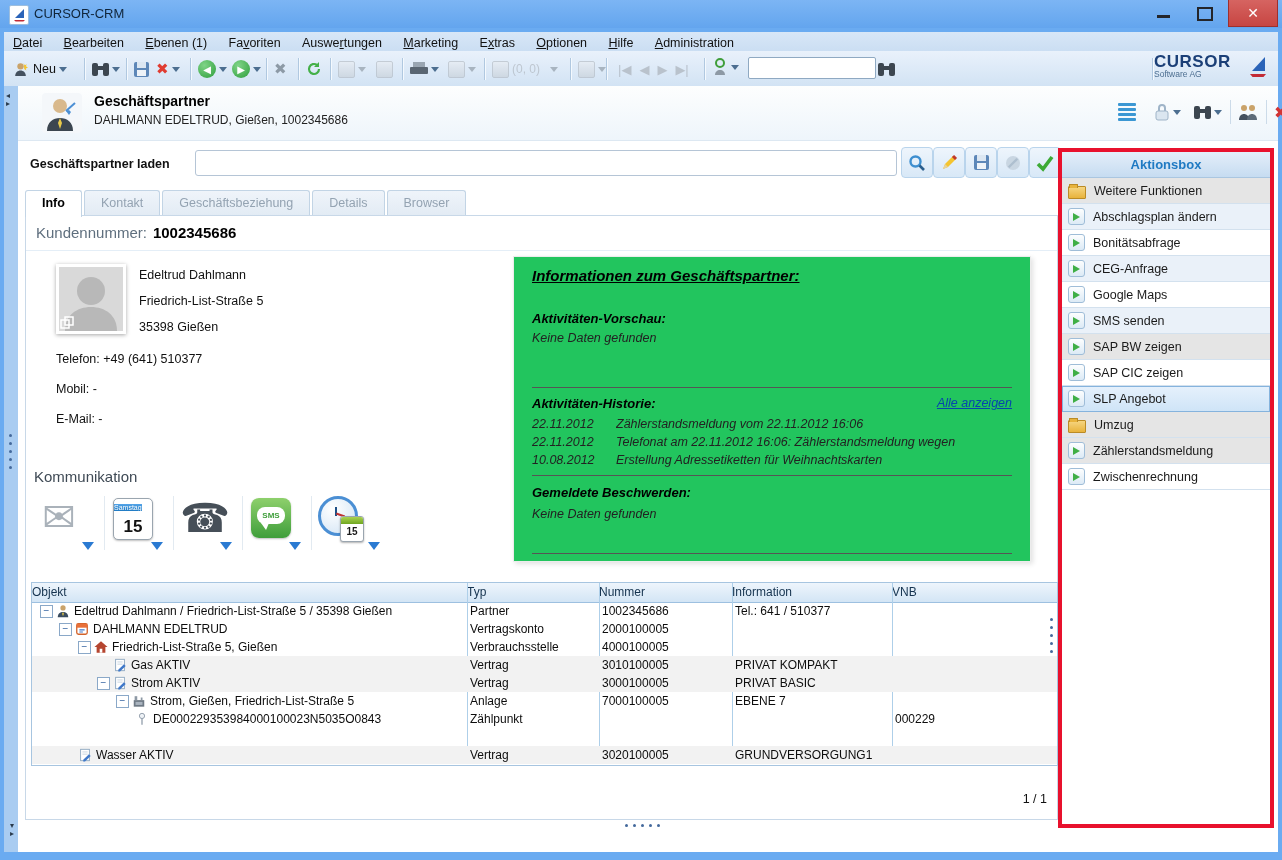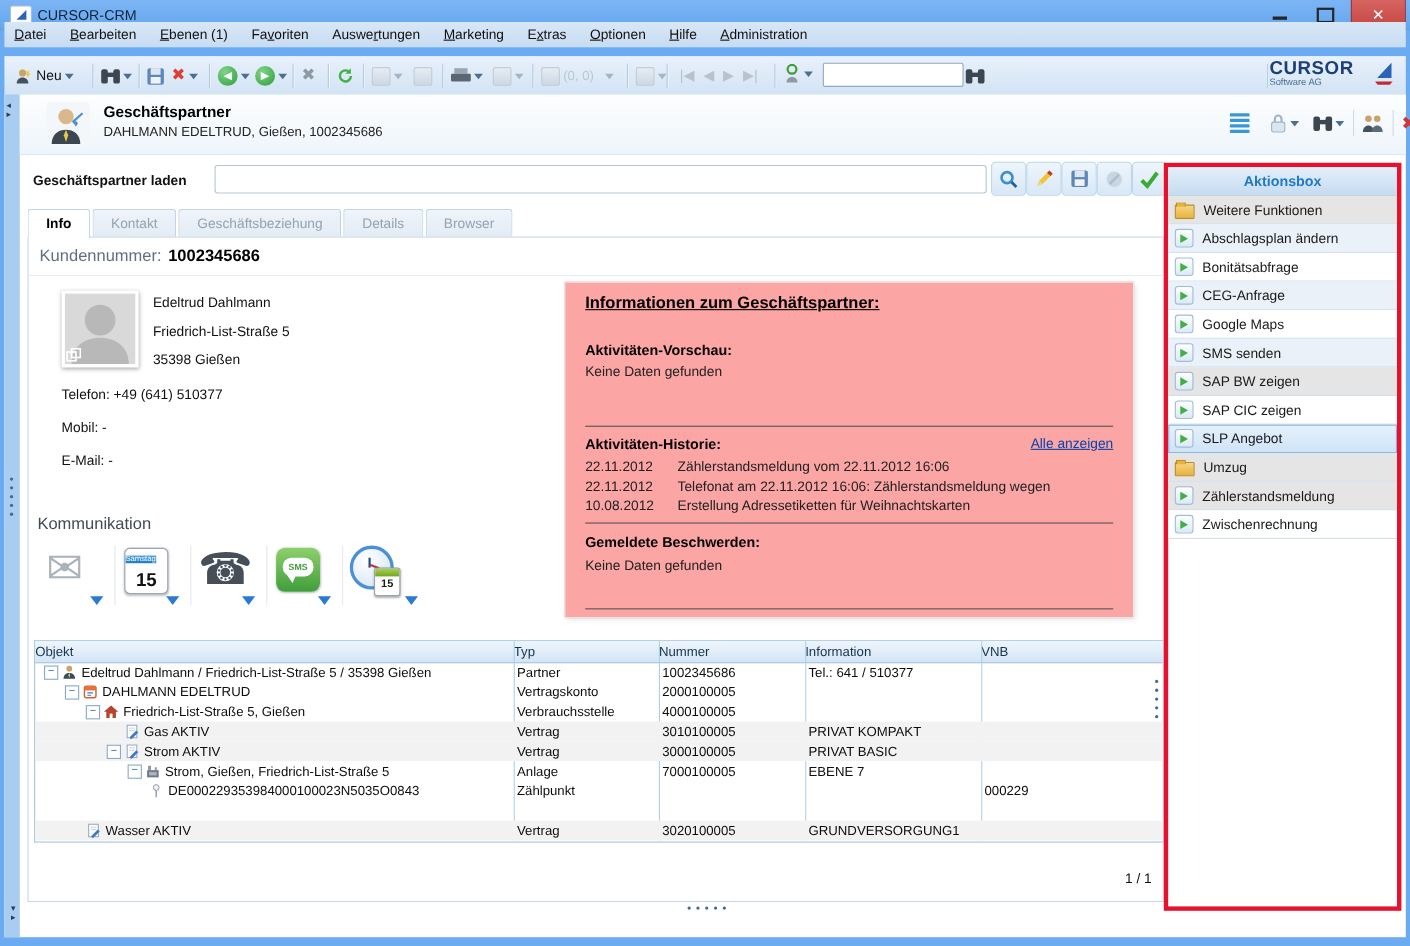--- a/index.html
+++ b/index.html
@@ -11,21 +11,21 @@
   .app-logo svg{position:absolute;left:1px;top:1px;}
   .title-text{position:absolute;left:34px;top:6px;font-size:13px;color:#10253a;}
   .winbtn{position:absolute;top:0;height:26px;text-align:center;cursor:default;}
   .btn-min{left:1146px;width:36px;}
   .btn-max{left:1186px;width:36px;}
   .btn-close{left:1228px;width:48px;background:linear-gradient(#d66461,#c74542);border:1px solid #9e2f2d;border-top:none;}
   .glyph-min{position:absolute;left:11px;top:15px;width:13px;height:3px;background:#24262b;}
   .glyph-max{position:absolute;left:11px;top:7px;width:12px;height:10px;border:2px solid #24262b;}
   .glyph-close{color:#fff;font-weight:bold;font-size:14px;line-height:26px;}
   
-  .menubar{position:absolute;left:4px;top:20px;width:1274px;height:23px;background:linear-gradient(#d8e7f7,#c8dcf2);}
+  .menubar{position:absolute;left:4px;top:32px;width:1274px;height:23px;background:linear-gradient(#d8e7f7,#c8dcf2);}
   .menu-item{display:inline-block;padding:4px 9px 0 9px;height:19px;font-size:12.5px;color:#111;cursor:default;}
   .menu-item u{text-decoration:underline;}
   
   .toolbar{position:absolute;left:4px;top:51px;width:1274px;height:35px;background:linear-gradient(#e9f1fb,#d2e3f4);border-bottom:1px solid #b4cce4;}
   .ti{position:absolute;top:8px;height:20px;display:flex;align-items:center;cursor:default;}
   .tsep{position:absolute;top:7px;width:1px;height:22px;background:#b0c8e0;border-right:1px solid #f4f9fe;}
   .caret{display:inline-block;width:0;height:0;border-left:4px solid transparent;border-right:4px solid transparent;border-top:5px solid #4c6e90;margin-left:3px;}
   .grayed{opacity:.42;filter:grayscale(70%);}
   .tb-label{font-size:12.5px;color:#111;margin-left:4px;}
   .coords{font-size:12px;color:#8a97a5;margin-left:3px;}
@@ -83,21 +83,21 @@
   .sms-ic{position:absolute;left:8px;top:6px;width:40px;height:40px;border-radius:8px;background:linear-gradient(#8ed06c,#3f9e3b);box-shadow:0 1px 2px rgba(0,0,0,.25);}
   .sms-bubble{position:absolute;left:6px;top:9px;width:28px;height:17px;background:#fff;border-radius:8px;color:#3f9e3b;font-size:8px;font-weight:bold;text-align:center;line-height:17px;}
   .sms-tail{position:absolute;left:10px;top:25px;width:0;height:0;border-left:5px solid transparent;border-right:3px solid transparent;border-top:7px solid #fff;}
   .clock-ic{position:absolute;left:6px;top:4px;width:34px;height:34px;border-radius:50%;background:radial-gradient(circle at 35% 30%,#fff,#cfe2f4);border:3px solid #4b8fd4;}
   .clock-h{position:absolute;left:14px;top:8px;width:2px;height:9px;background:#1d4f86;}
   .clock-m{position:absolute;left:15px;top:15px;width:9px;height:2px;background:#c23232;transform:rotate(20deg);}
   .mini-cal{position:absolute;left:28px;top:24px;width:22px;height:24px;background:#fff;border:1px solid #9aa5af;border-radius:3px;overflow:hidden;box-shadow:0 1px 2px rgba(0,0,0,.3);}
   .mini-cal-h{height:7px;background:linear-gradient(#a9d24f,#6fa621);}
   .mini-cal-d{font-size:10px;font-weight:bold;text-align:center;line-height:15px;}
   
-  .ipanel{position:absolute;left:487px;top:40px;width:516px;height:304px;background:#fca5a5;border:1px solid #ececec;box-shadow:2px 2px 5px rgba(0,0,0,.12);}
+  .ipanel{position:absolute;left:487px;top:40px;width:516px;height:304px;background:#22c55e;border:1px solid #ececec;box-shadow:2px 2px 5px rgba(0,0,0,.12);font-style:italic;}
   .ip-title{position:absolute;left:18px;top:10px;font-size:15px;font-weight:bold;text-decoration:underline;color:#000;}
   .ip-h{position:absolute;left:18px;font-size:13px;font-weight:bold;color:#000;}
   .ip-t{position:absolute;left:18px;font-size:12.5px;color:#222;}
   .ip-hr{position:absolute;left:18px;right:18px;height:1px;background:#555;}
   .ip-link{position:absolute;right:18px;font-size:12.5px;color:#0645ad;text-decoration:underline;cursor:pointer;}
   .ip-date{position:absolute;left:18px;width:80px;font-size:12.5px;color:#222;}
   .ip-text{position:absolute;left:102px;right:10px;font-size:12.5px;color:#222;white-space:nowrap;overflow:hidden;}
   
   .ttable{position:absolute;left:5px;top:366px;width:1025px;height:182px;border:1px solid #a7c5e0;background:#fff;}
   .thead{position:absolute;left:0;top:0;width:100%;height:19px;background:linear-gradient(#eef5fc,#d3e5f5);border-bottom:1px solid #9dc0e0;}

